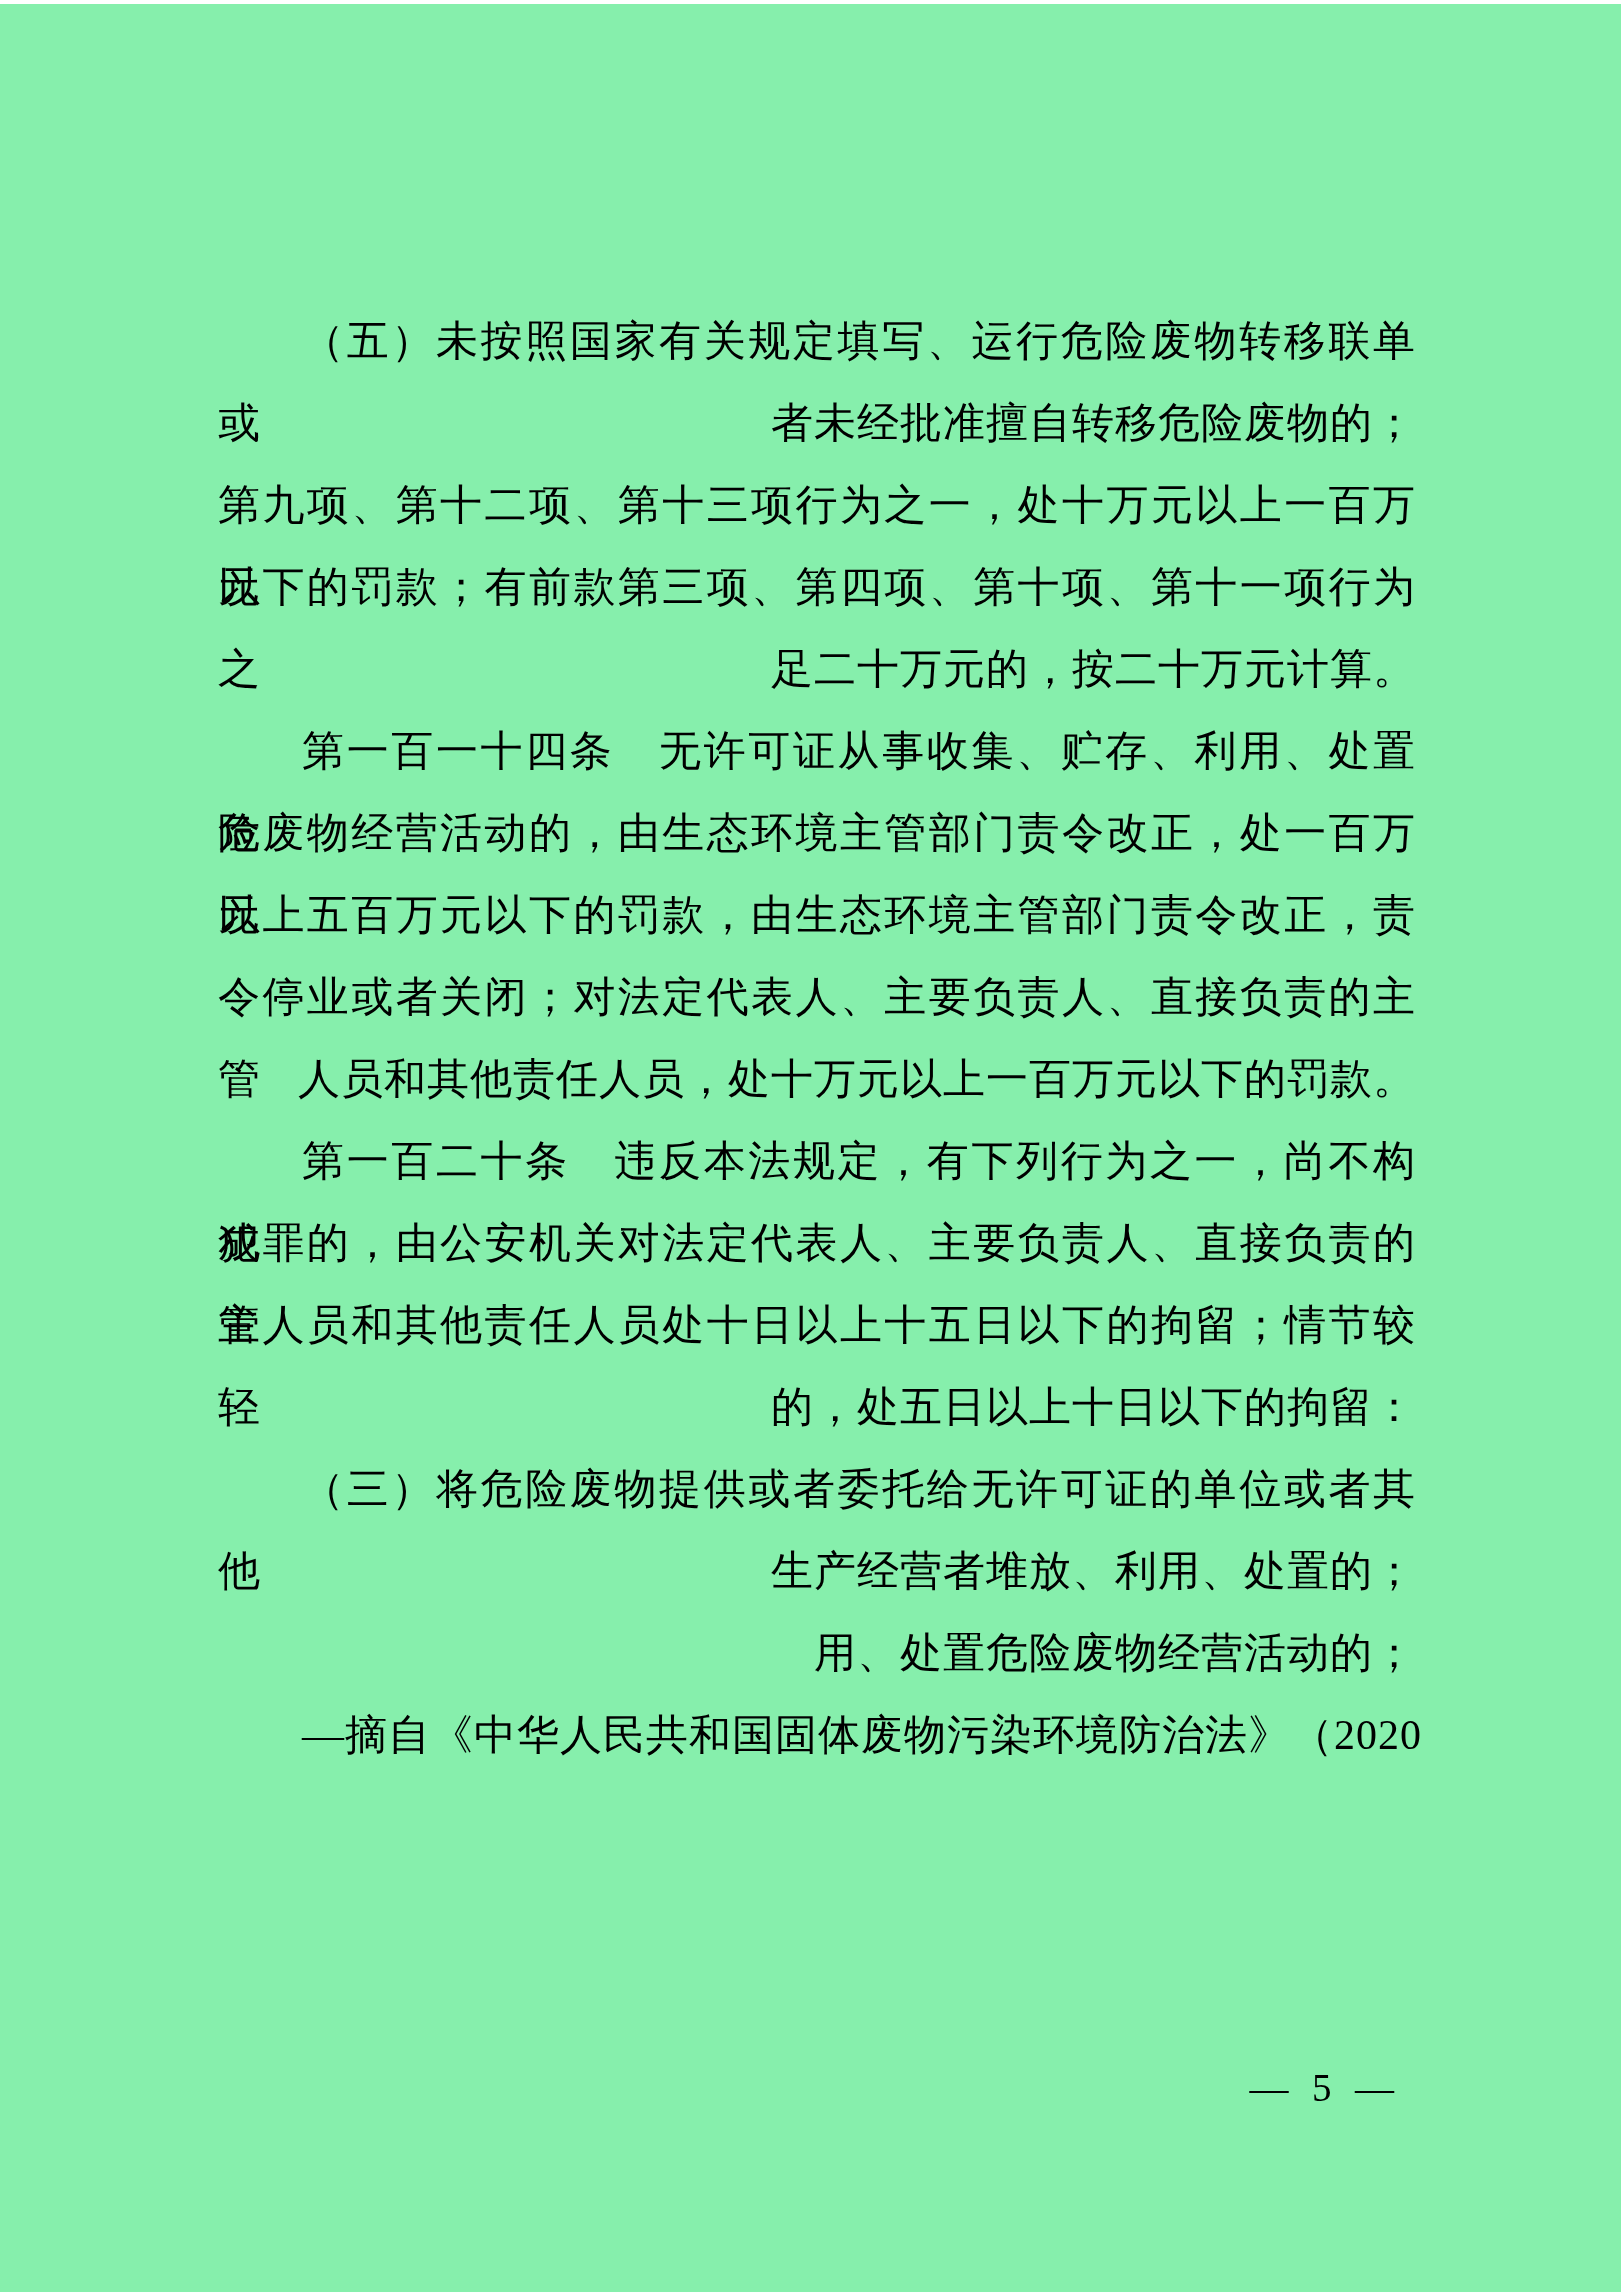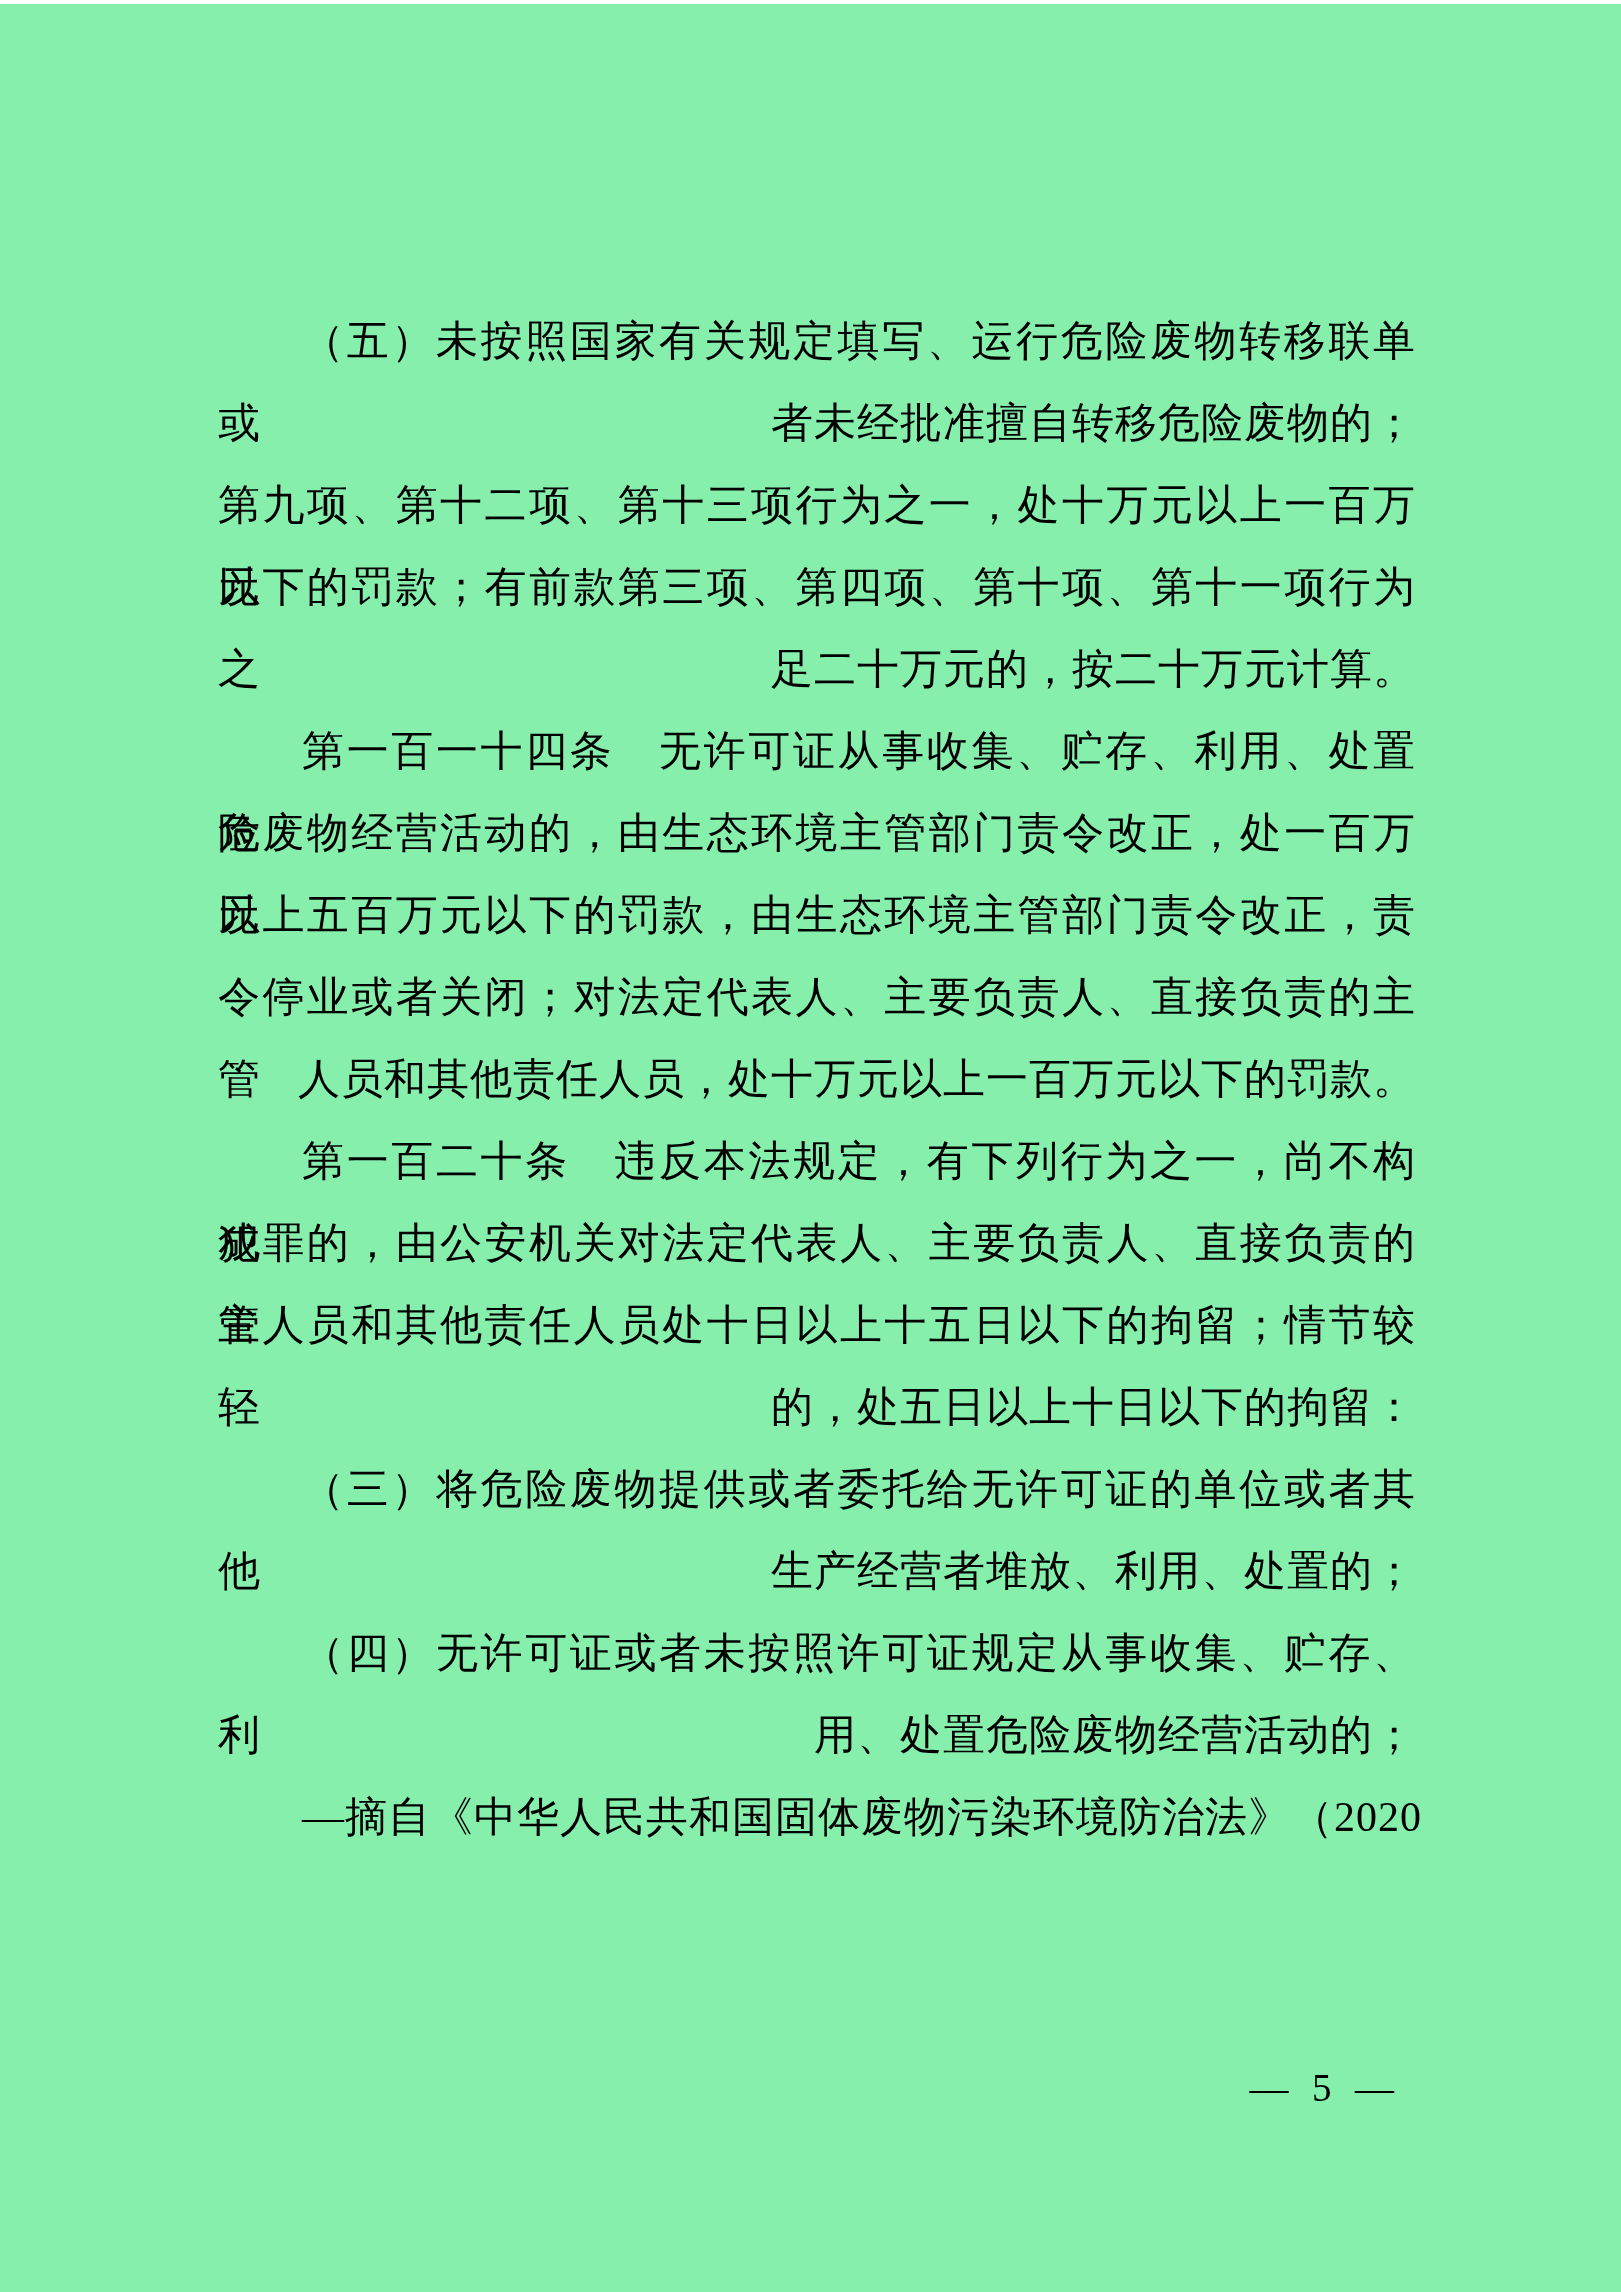--- a/index.html
+++ b/index.html
@@ -73,20 +73,19 @@
     <div class="ln fill">险废物经营活动的，由生态环境主管部门责令改正，处一百万元</div>
     <div class="ln fill">以上五百万元以下的罚款，由生态环境主管部门责令改正，责</div>
     <div class="ln fill">令停业或者关闭；对法定代表人、主要负责人、直接负责的主管</div>
     <div class="ln">人员和其他责任人员，处十万元以上一百万元以下的罚款。</div>
     <div class="ln ind fill">第一百二十条　违反本法规定，有下列行为之一，尚不构成</div>
     <div class="ln fill">犯罪的，由公安机关对法定代表人、主要负责人、直接负责的主</div>
     <div class="ln fill">管人员和其他责任人员处十日以上十五日以下的拘留；情节较轻</div>
     <div class="ln">的，处五日以上十日以下的拘留：</div>
     <div class="ln ind fill">（三）将危险废物提供或者委托给无许可证的单位或者其他</div>
     <div class="ln">生产经营者堆放、利用、处置的；</div>
-    <div class="ln ind fill">（四）无许可证或者未按照许可证规定从事收集、贮存、利</div>
     <div class="ln">用、处置危险废物经营活动的；</div>
     <div class="ln ind">—摘自《中华人民共和国固体废物污染环境防治法》（2020</div>
   </div>
 
   <div class="footer">— 5 —</div>
 </div>
 
 
 </body></html>

